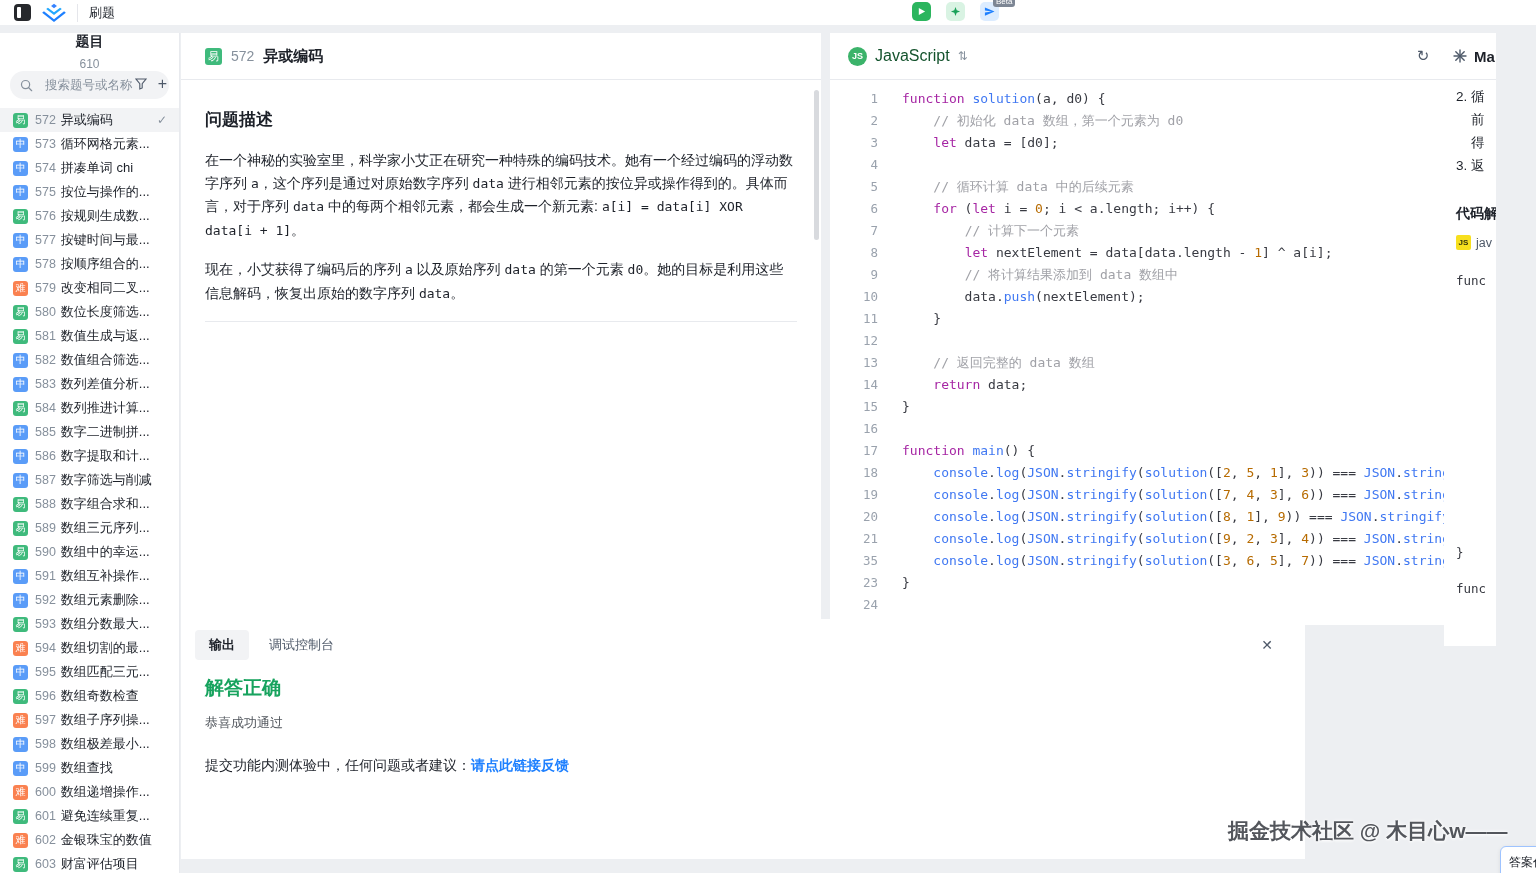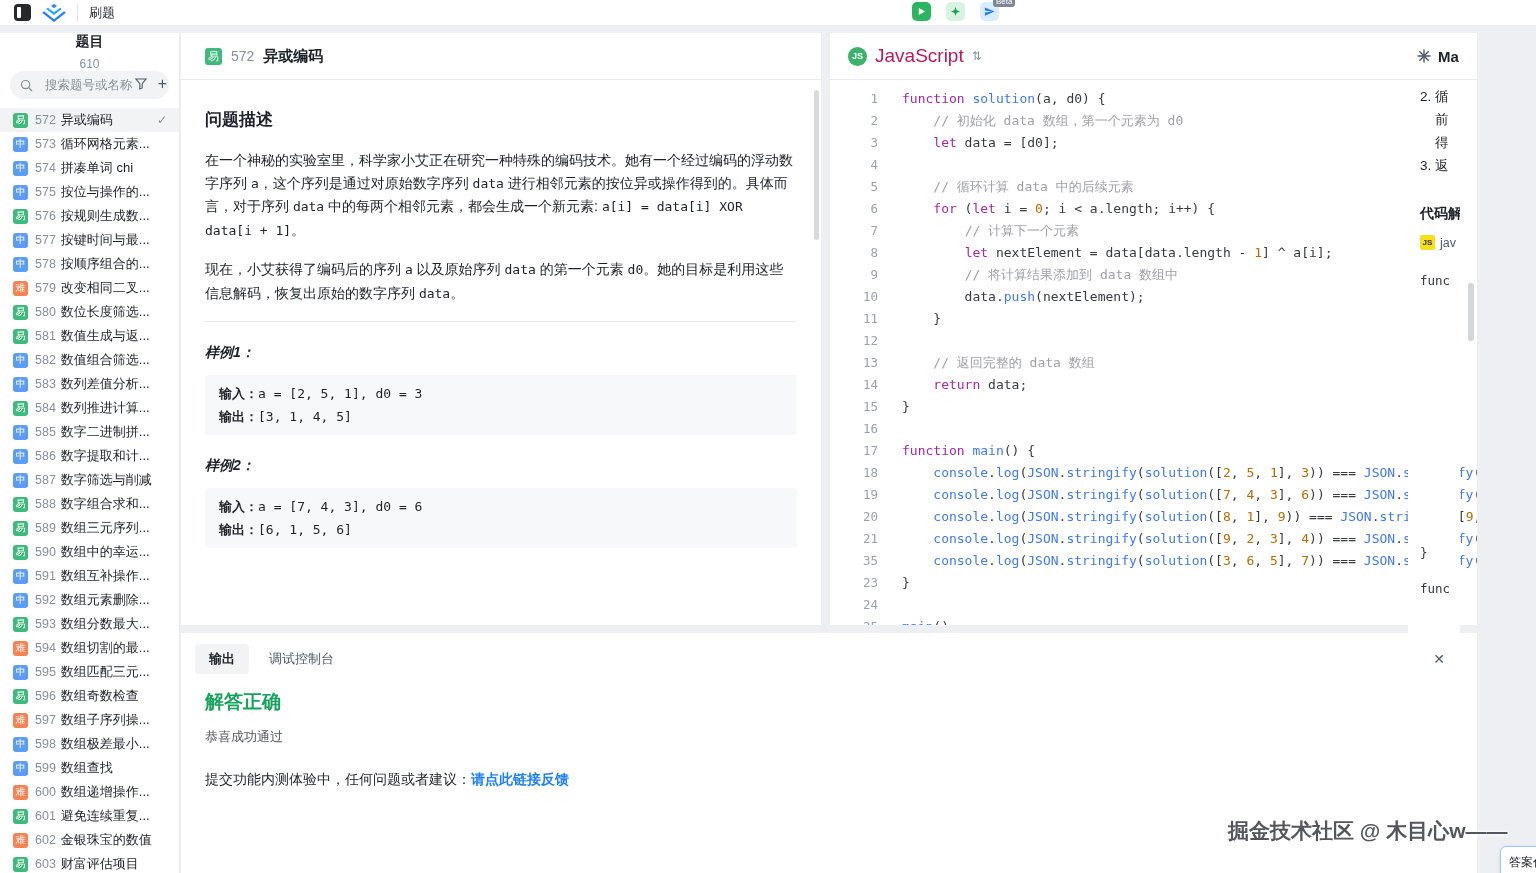--- a/index.html
+++ b/index.html
@@ -55,55 +55,55 @@
   .inline-code { font-family:"DejaVu Sans Mono","Liberation Mono",monospace; font-size:13px; }
   .divider { border:none; border-top:1px solid #e8eaee; margin:0; }
   .sample-label { font-size:14px; font-weight:bold; font-style:italic; margin:22px 0 13px; }
   .sample-box { background:#f7f8fa; border-radius:4px; padding:7px 14px; font-family:"DejaVu Sans Mono","Liberation Mono",monospace; font-size:13px; line-height:23px; color:#1f2329; }
   .pp-scrollthumb { position:absolute; right:2px; top:57px; width:5px; height:150px; background:#d8dade; border-radius:3px; }
 
   
   .editor-panel { position:absolute; left:830px; top:33px; width:647px; height:592px; background:#fff; overflow:hidden; }
   .ep-header { height:47px; border-bottom:1px solid #e8eaee; display:flex; align-items:center; padding:0 18px; gap:8px; }
   .js-icon { width:19px; height:19px; border-radius:50%; background:#3bb36a; color:#fff; font-size:9px; font-weight:bold; display:flex; align-items:center; justify-content:center; flex:none; }
-  .ep-lang { font-size:19px; color:#be185d; }
+  .ep-lang { font-size:16px; color:#14532d; }
   .ep-swap { color:#86909c; font-size:12px; cursor:pointer; }
   .ep-actions { margin-left:auto; display:flex; gap:17px; color:#4e5969; font-size:15px; }
   .ep-actions span { cursor:pointer; }
   .code-area { padding-top:8px; }
   .code-line { display:flex; height:22px; font-family:"DejaVu Sans Mono","Liberation Mono",monospace; font-size:13px; line-height:22px; }
   .ln { width:48px; text-align:right; color:#9aa2ad; flex:none; font-size:12.5px; user-select:none; }
   .code-text { white-space:pre; padding-left:24px; color:#383a42; }
   .tk-k { color:#a626a4; }
   .tk-f { color:#4078f2; }
   .tk-b { color:#4078f2; }
   .tk-n { color:#b76b01; }
   .tk-c { color:#a0a1a7; }
   .ep-scrollthumb { position:absolute; right:3px; top:250px; width:6px; height:58px; background:#d4d7db; border-radius:3px; }
 
   
-  .assistant-panel { position:absolute; left:1408px; top:33px; width:52px; height:613px; background:#fff; overflow:hidden; }
+  .assistant-panel { position:absolute; left:1444px; top:33px; width:52px; height:613px; background:#fff; overflow:hidden; }
   .ap-header { height:47px; border-bottom:1px solid #e8eaee; display:flex; align-items:center; padding-left:9px; gap:7px; }
   .ap-sparkle { display:flex; flex:none; }
   .ap-title { font-weight:bold; font-size:15px; white-space:nowrap; }
   .ap-item { position:absolute; left:12px; font-size:13.5px; white-space:nowrap; color:#1d2129; }
   .ap-step2 { top:55px; }
   .ap-step2b { top:78px; left:27px; }
   .ap-step2c { top:101px; left:27px; }
   .ap-step3 { top:124px; }
   .ap-codeh { top:172px; font-weight:bold; font-size:14px; }
   .ap-chip { position:absolute; left:12px; top:202px; display:flex; align-items:center; gap:5px; white-space:nowrap; font-size:12.5px; color:#4e5969; }
   .ap-js { width:15px; height:15px; background:#f7df1e; color:#32330d; font-size:8px; font-weight:bold; display:flex; align-items:center; justify-content:center; border-radius:2px; flex:none; }
   .ap-code { position:absolute; left:12px; font-family:"DejaVu Sans Mono","Liberation Mono",monospace; font-size:12.5px; white-space:nowrap; color:#383a42; }
   .ap-code1 { top:240px; }
   .ap-code2 { top:512px; }
   .ap-code3 { top:548px; }
 
   
-  .console-panel { position:absolute; left:181px; top:633px; width:1296px; height:240px; background:#fff; }
+  .console-panel { position:absolute; left:181px; top:619px; width:1124px; height:240px; background:#fff; }
   .cp-tabs { display:flex; align-items:center; padding:11px 32px 0 14px; gap:6px; }
   .cp-tab-active { background:#f2f3f5; border-radius:4px; padding:6px 14px; font-size:13px; font-weight:bold; cursor:pointer; }
   .cp-tab { padding:6px 14px; font-size:13px; color:#4e5969; cursor:pointer; }
   .cp-close { margin-left:auto; color:#4e5969; font-size:14px; cursor:pointer; }
   .cp-body { padding:15px 24px 0; }
   .cp-result-title { color:#17a35e; font-size:19px; font-weight:bold; }
   .cp-result-sub { color:#51565d; font-size:13px; margin-top:13px; }
   .cp-feedback { font-size:14px; margin-top:25px; color:#1d2129; }
   .cp-feedback a { color:#1e80ff; text-decoration:none; cursor:pointer;font-weight:bold; }
 
@@ -343,32 +343,20 @@
       <span class="pp-id">572</span>
       <span class="pp-title">异或编码</span>
     </div>
     <div class="pp-body">
       <h2 class="section-h">问题描述</h2>
       <div>
           <p class="desc-p">在一个神秘的实验室里，科学家小艾正在研究一种特殊的编码技术。她有一个经过编码的浮动数字序列 <code class="inline-code">a</code>，这个序列是通过对原始数字序列 <code class="inline-code">data</code> 进行相邻元素的按位异或操作得到的。具体而言，对于序列 <code class="inline-code">data</code> 中的每两个相邻元素，都会生成一个新元素: <code class="inline-code">a[i] = data[i] XOR data[i + 1]</code>。</p>
           <p class="desc-p">现在，小艾获得了编码后的序列 <code class="inline-code">a</code> 以及原始序列 <code class="inline-code">data</code> 的第一个元素 <code class="inline-code">d0</code>。她的目标是利用这些信息解码，恢复出原始的数字序列 <code class="inline-code">data</code>。</p>
         </div>
       <hr class="divider">
-      <div>
-          <div class="sample-label">样例1：</div>
-          <div class="sample-box">
-            <div class="sample-line"><b>输入：</b>a = [2, 5, 1], d0 = 3</div>
-            <div class="sample-line"><b>输出：</b>[3, 1, 4, 5]</div>
-          </div>
-          <div class="sample-label">样例2：</div>
-          <div class="sample-box">
-            <div class="sample-line"><b>输入：</b>a = [7, 4, 3], d0 = 6</div>
-            <div class="sample-line"><b>输出：</b>[6, 1, 5, 6]</div>
-          </div>
-        </div>
     </div>
     <div class="pp-scrollthumb"></div>
   </main>
 
   <section class="editor-panel">
     <div class="ep-header">
       <span class="js-icon">JS</span>
       <span class="ep-lang">JavaScript</span>
       <span class="ep-swap">⇅</span>
       <span class="ep-actions">

